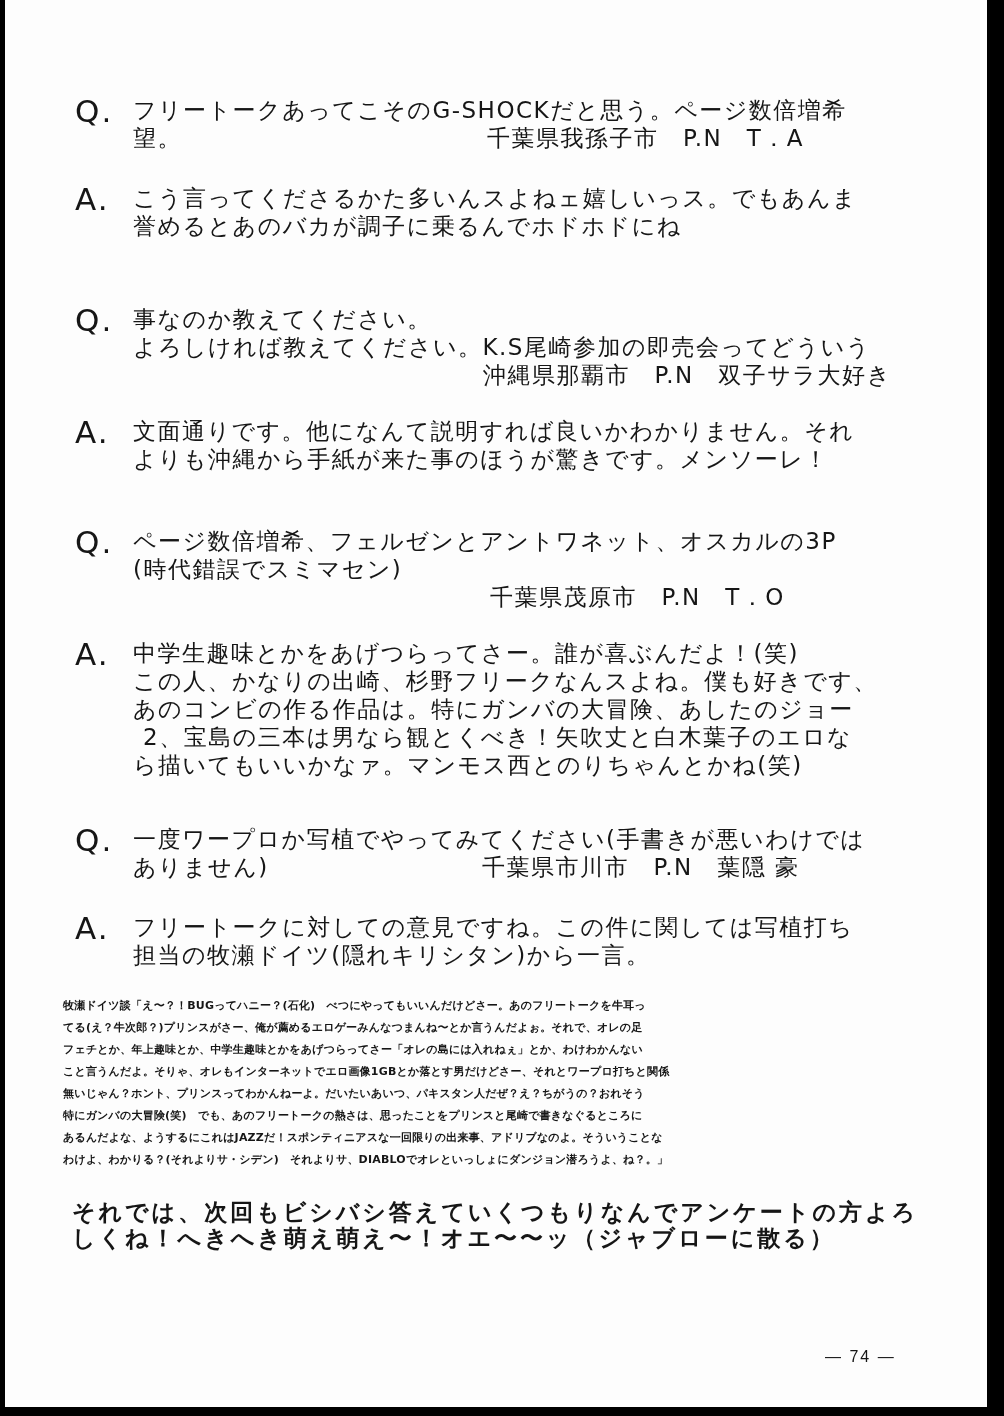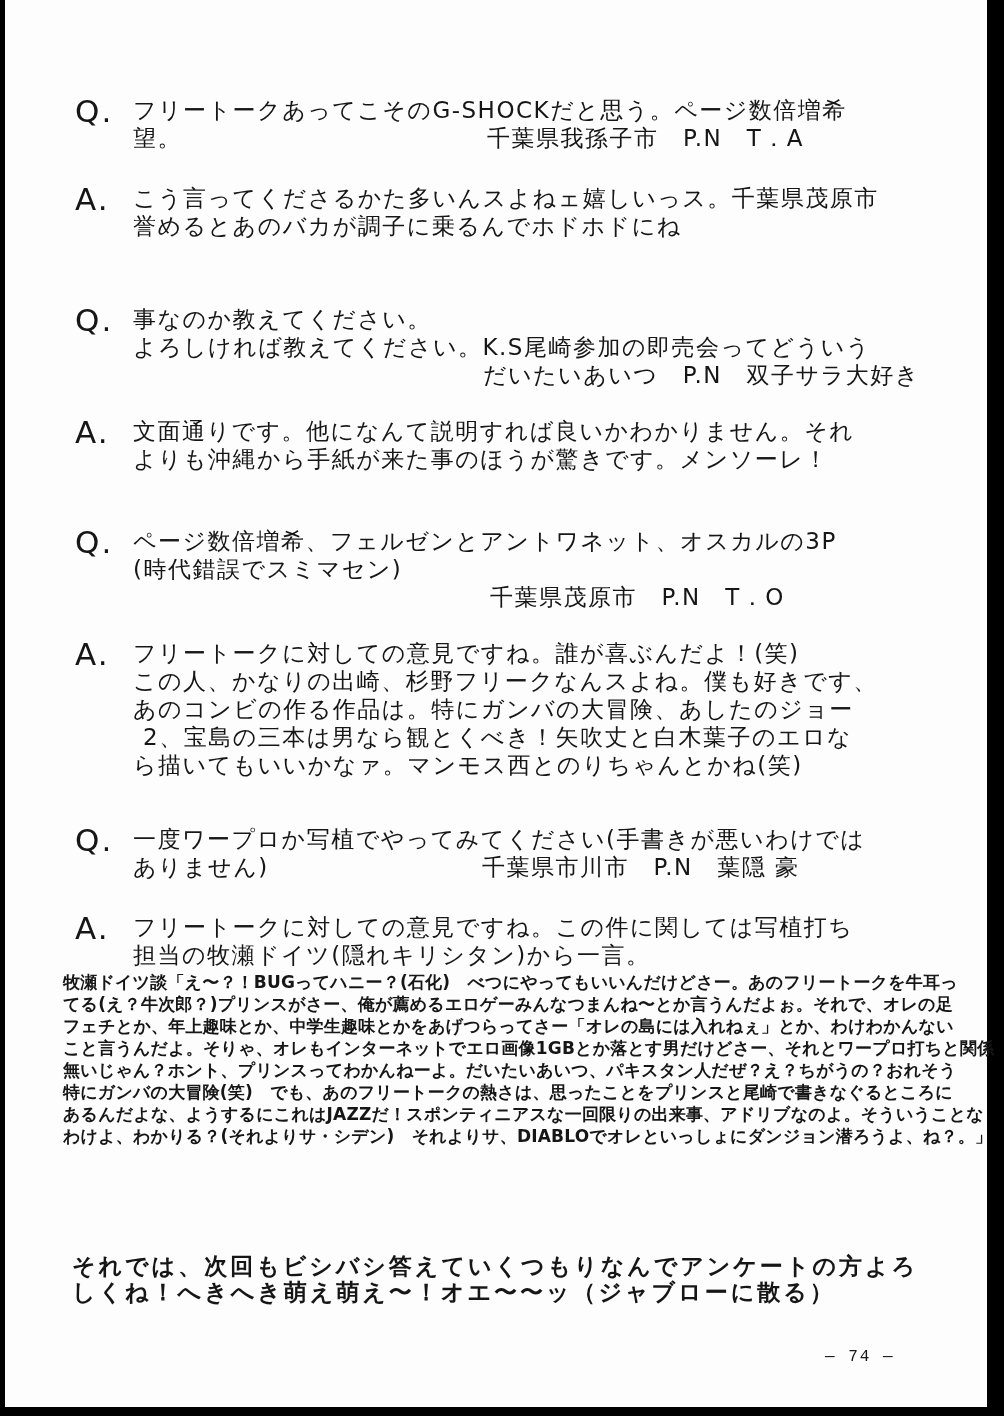--- a/index.html
+++ b/index.html
@@ -6,27 +6,27 @@
   .page{position:relative;width:1004px;height:1416px;background:#000;overflow:hidden;
         font-family:"DejaVu Sans","Liberation Sans",sans-serif;}
   .paper{position:absolute;left:5px;top:0;width:982px;height:1407px;background:#fdfdfd;color:#161616;}
   .qa{position:absolute;left:70px;display:flex;align-items:flex-start;}
   .glabel{width:58px;flex:0 0 58px;font-size:31px;line-height:31px;letter-spacing:2px;}
   .qbody{font-size:23px;line-height:28px;letter-spacing:1.5px;}
   .line{white-space:nowrap;}
   .rel{position:relative;}
   .attr{position:absolute;top:0;white-space:nowrap;}
   .indent{padding-left:10px;}
-  .smalltext{position:absolute;left:58px;width:900px;font-size:17px;line-height:22px;
-             letter-spacing:0.2px;font-weight:600;}
+  .smalltext{position:absolute;left:58px;width:900px;font-size:11px;line-height:22px;
+             letter-spacing:0.2px;font-weight:600;margin-top:24px;}
   .smalltext .line{white-space:nowrap;}
   .closing{position:absolute;left:67px;font-size:23px;line-height:26px;letter-spacing:3px;
            font-weight:bold;}
   .pagenum{position:absolute;left:820px;top:1348px;font-size:16px;letter-spacing:2px;
-           font-family:Liberation Mono, monospace;}
+           font-family:Liberation Sans, sans-serif;}
 </style>
 </head>
 <body>
 
 <div class="page">
   <div class="paper">
 
     <section class="qa" style="top:96px">
       <span class="glabel">Q.</span>
       <div class="qbody">
@@ -34,32 +34,32 @@
         <div class="line rel">
           <span>望。</span>
           <span class="attr" style="left:354px">千葉県我孫子市　P.N　T．A</span>
         </div>
       </div>
     </section>
 
     <section class="qa" style="top:184px">
       <span class="glabel">A.</span>
       <div class="qbody">
-        <div class="line">こう言ってくださるかた多いんスよねェ嬉しいっス。千葉県茂原市</div>
+        <div class="line">こう言ってくださるかた多いんスよねェ嬉しいっス。でもあんま</div>
         <div class="line">誉めるとあのバカが調子に乗るんでホドホドにね</div>
       </div>
     </section>
 
     <section class="qa" style="top:305px">
       <span class="glabel">Q.</span>
       <div class="qbody">
         <div class="line">事なのか教えてください。</div>
         <div class="line">よろしければ教えてください。K.S尾崎参加の即売会ってどういう</div>
         <div class="line rel" style="height:28px">
-          <span class="attr" style="left:350px">だいたいあいつ　P.N　双子サラ大好き</span>
+          <span class="attr" style="left:350px">沖縄県那覇市　P.N　双子サラ大好き</span>
         </div>
       </div>
     </section>
 
     <section class="qa" style="top:417px">
       <span class="glabel">A.</span>
       <div class="qbody">
         <div class="line">文面通りです。他になんて説明すれば良いかわかりません。それ</div>
         <div class="line">よりも沖縄から手紙が来た事のほうが驚きです。メンソーレ！</div>
       </div>
@@ -72,21 +72,21 @@
         <div class="line">(時代錯誤でスミマセン)</div>
         <div class="line rel" style="height:28px">
           <span class="attr" style="left:357px">千葉県茂原市　P.N　T．O</span>
         </div>
       </div>
     </section>
 
     <section class="qa" style="top:639px">
       <span class="glabel">A.</span>
       <div class="qbody">
-        <div class="line">フリートークに対しての意見ですね。誰が喜ぶんだよ！(笑)</div>
+        <div class="line">中学生趣味とかをあげつらってさー。誰が喜ぶんだよ！(笑)</div>
         <div class="line">この人、かなりの出崎、杉野フリークなんスよね。僕も好きです、</div>
         <div class="line">あのコンビの作る作品は。特にガンバの大冒険、あしたのジョー</div>
         <div class="line indent">2、宝島の三本は男なら観とくべき！矢吹丈と白木葉子のエロな</div>
         <div class="line">ら描いてもいいかなァ。マンモス西とのりちゃんとかね(笑)</div>
       </div>
     </section>
 
     <section class="qa" style="top:825px">
       <span class="glabel">Q.</span>
       <div class="qbody">
@@ -110,21 +110,21 @@
       <div class="line">牧瀬ドイツ談「え〜？！BUGってハニー？(石化)　べつにやってもいいんだけどさー。あのフリートークを牛耳っ</div>
       <div class="line">てる(え？牛次郎？)プリンスがさー、俺が薦めるエロゲーみんなつまんね〜とか言うんだよぉ。それで、オレの足</div>
       <div class="line">フェチとか、年上趣味とか、中学生趣味とかをあげつらってさー「オレの島には入れねぇ」とか、わけわかんない</div>
       <div class="line">こと言うんだよ。そりゃ、オレもインターネットでエロ画像1GBとか落とす男だけどさー、それとワープロ打ちと関係</div>
       <div class="line">無いじゃん？ホント、プリンスってわかんねーよ。だいたいあいつ、パキスタン人だぜ？え？ちがうの？おれそう</div>
       <div class="line">特にガンバの大冒険(笑)　でも、あのフリートークの熱さは、思ったことをプリンスと尾崎で書きなぐるところに</div>
       <div class="line">あるんだよな、ようするにこれはJAZZだ！スポンティニアスな一回限りの出来事、アドリブなのよ。そういうことな</div>
       <div class="line">わけよ、わかりる？(それよりサ・シデン)　それよりサ、DIABLOでオレといっしょにダンジョン潜ろうよ、ね？。」</div>
     </section>
 
-    <section class="closing" style="top:1253px">
+    <section class="closing" style="top:1199px">
       <div class="line">それでは、次回もビシバシ答えていくつもりなんでアンケートの方よろ</div>
       <div class="line">しくね！へきへき萌え萌え〜！オエ〜〜ッ（ジャブローに散る）</div>
     </section>
 
     <div class="pagenum">— 74 —</div>
 
   </div>
 </div>
 
 </body></html>

